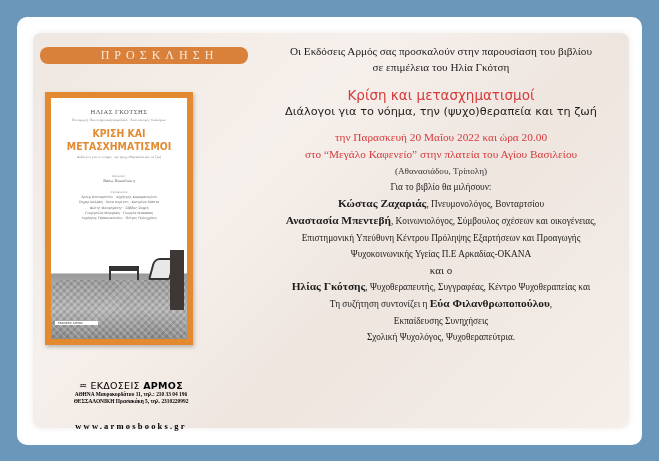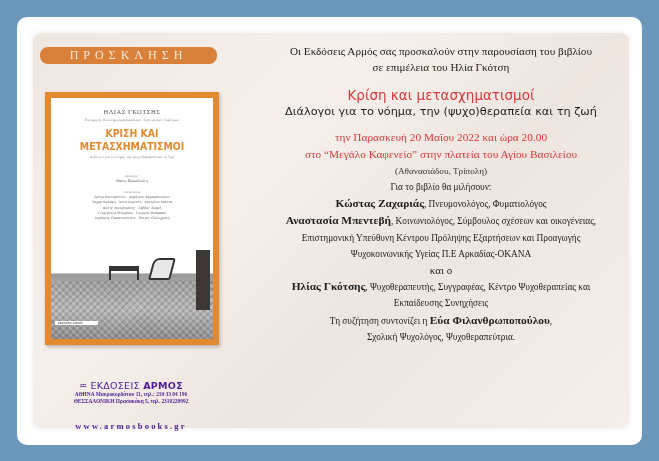--- a/index.html
+++ b/index.html
@@ -16,24 +16,24 @@
   .card {
     position: absolute; left: 33px; top: 33px; width: 596px; height: 395px;
     background: linear-gradient(135deg, #efe7e1 0%, #f6f0ec 35%, #eee5df 60%, #f5eee9 100%);
     border-radius: 8px;
     box-shadow: 0 0 6px rgba(0,0,0,0.08);
   }
   .invite-badge {
     position: absolute; left: 40px; top: 47px; width: 177px; height: 17px;
     background: #d9803a; border-radius: 8px;
     color: #f6e9dc; font-family: "Liberation Serif", serif;
-    font-size: 12px; letter-spacing: 5px; text-align: center; line-height: 17px;
+    font-size: 12px; letter-spacing: 5px; text-align: center; line-height: 17px; padding-left: 31px;
   }
   .book {
-    position: absolute; left: 45px; top: 92px; width: 174px; height: 253px;
+    position: absolute; left: 45px; top: 92px; width: 148px; height: 253px;
     background: #e38a30; box-shadow: 1px 2px 4px rgba(0,0,0,0.25);
   }
   .book-inner {
     position: absolute; left: 6px; top: 6px; right: 6px; bottom: 6px;
     background: #ffffff; overflow: hidden;
   }
   .b-author { position: absolute; top: 10px; width: 100%; text-align: center; font-size: 6.5px; color: #555; font-family: "Liberation Serif", serif; letter-spacing: 0.5px; }
   .b-roles { position: absolute; top: 20px; width: 100%; text-align: center; font-size: 3px; color: #777; }
   .b-title {
     position: absolute; top: 29px; width: 100%; text-align: center;
@@ -58,21 +58,21 @@
     clip-path: polygon(8% 0, 100% 0, 100% 100%, 0 100%, 0 8%);
   }
   .b-bench1 { position: absolute; left: 58px; top: 22px; width: 30px; height: 14px; border-top: 5px solid #333; border-left: 2px solid #333; border-right: 2px solid #333; box-sizing: border-box; }
   .b-bench2 { position: absolute; left: 100px; top: 14px; width: 22px; height: 22px; background: #e8e8e8; border: 2px solid #333; border-radius: 6px 3px 2px 2px; box-sizing: border-box; transform: skewX(-15deg); }
   .b-tree { position: absolute; right: 3px; top: 6px; width: 14px; height: 60px; background: #3d3835; }
   .b-logo-strip {
     position: absolute; left: 4px; bottom: 14px; width: 40px; height: 4px;
     background: #fff; font-size: 2.8px; line-height: 4px; color: #333; padding-left: 3px; font-family: "DejaVu Sans", sans-serif;
   }
   .pub-logo {
-    position: absolute; left: 62px; top: 380px; width: 138px; text-align: center; color: #4c1d95;
+    position: absolute; left: 62px; top: 380px; width: 138px; text-align: center; color: #000000;
   }
   .pub-name { font-family: "DejaVu Sans", sans-serif; font-size: 9.5px; font-weight: normal; letter-spacing: 0.3px; }
   .pub-name b { font-weight: bold; }
   .pub-mark { display: inline-block; font-size: 9px; margin-right: 3px; }
   .pub-addr { font-family: "Liberation Serif", serif; font-size: 5.4px; line-height: 7px; font-weight: bold; }
   .pub-web { font-family: "Liberation Serif", serif; font-size: 8.5px; font-weight: bold; letter-spacing: 2.2px; margin-top: 16px; }
   .right {
     position: absolute; left: 244px; top: 43px; width: 394px; text-align: center; color: #1c1c1c;
   }
   .intro { font-family: "Liberation Serif", serif; font-size: 11.2px; line-height: 16px; }
@@ -138,32 +138,32 @@
   <div class="book-title">Κρίση και μετασχηματισμοί</div>
   <div class="book-subtitle">Διάλογοι για το νόημα, την (ψυχο)θεραπεία και τη ζωή</div>
 
   <div class="when">την Παρασκευή 20 Μαΐου 2022 και ώρα 20.00</div>
   <div class="when" style="margin-top:0">στο “Μεγάλο Καφενείο” στην πλατεία του Αγίου Βασιλείου</div>
   <div class="where-sub">(Αθανασιάδου, Τρίπολη)</div>
 
   <div class="speakers-h">Για το βιβλίο θα μιλήσουν:</div>
 
   <div class="line">
-    <b>Κώστας Ζαχαριάς</b><span>, Πνευμονολόγος, Φυματιολόγος</span>
+    <b>Κώστας Ζαχαριάς</b><span>, Πνευμονολόγος, Βονταρτσίου</span>
   </div>
   <div class="line">
     <b>Αναστασία Μπεντεβή</b><span>,  Κοινωνιολόγος, Σύμβουλος σχέσεων και οικογένειας,</span>
   </div>
   <div class="line">Επιστημονική Υπεύθυνη Κέντρου Πρόληψης Εξαρτήσεων και Προαγωγής</div>
   <div class="line">Ψυχοκοινωνικής Υγείας Π.Ε Αρκαδίας-ΟΚΑΝΑ</div>
 
   <div class="kai">και ο</div>
 
   <div class="line">
     <b>Ηλίας Γκότσης</b><span>, Ψυχοθεραπευτής, Συγγραφέας, Κέντρο Ψυχοθεραπείας και</span>
   </div>
-  <div class="line">Εκπαίδευσης Συνηχήσεις</div>
-
   <div class="line">
     <span>Τη συζήτηση συντονίζει η </span><b>Εύα Φιλανθρωποπούλου</b><span>,</span>
   </div>
+
+  <div class="line">Εκπαίδευσης Συνηχήσεις</div>
   <div class="line">Σχολική Ψυχολόγος, Ψυχοθεραπεύτρια.</div>
 </div>
 
 </body></html>

